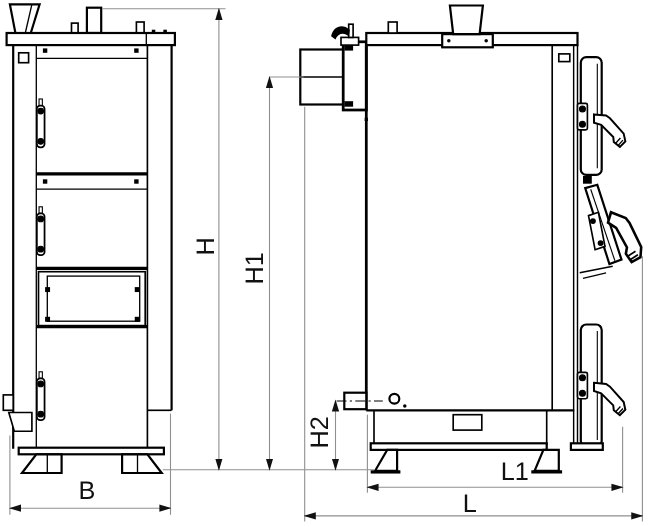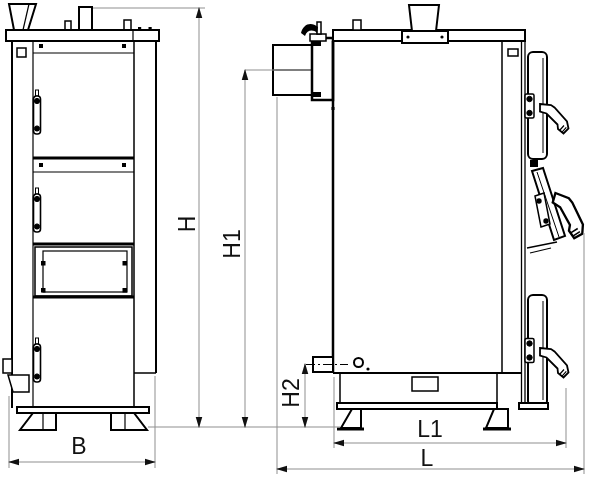--- a/index.html
+++ b/index.html
@@ -223,16 +223,16 @@
     <line x1="9" y1="462" x2="155" y2="462" marker-start="url(#arr)" marker-end="url(#arr)"></line>
     <line x1="334" y1="443" x2="566" y2="443" marker-start="url(#arr)" marker-end="url(#arr)"></line>
     <line x1="277" y1="469" x2="584" y2="469" marker-start="url(#arr)" marker-end="url(#arr)"></line>
   </g>
 </svg>
 
 <div class="dim-label vert" style="left:187px;top:224px;">H</div>
 <div class="dim-label vert" style="left:232px;top:244px;">H1</div>
 <div class="dim-label vert" style="left:291px;top:393px;">H2</div>
 <div class="dim-label" style="left:79px;top:446px;">B</div>
-<div class="dim-label" style="left:430px;top:429px;">L1</div>
+<div class="dim-label" style="left:468px;top:429px;">L1</div>
 <div class="dim-label" style="left:427px;top:458px;">L</div>
 
 </div>
 
 </body></html>

